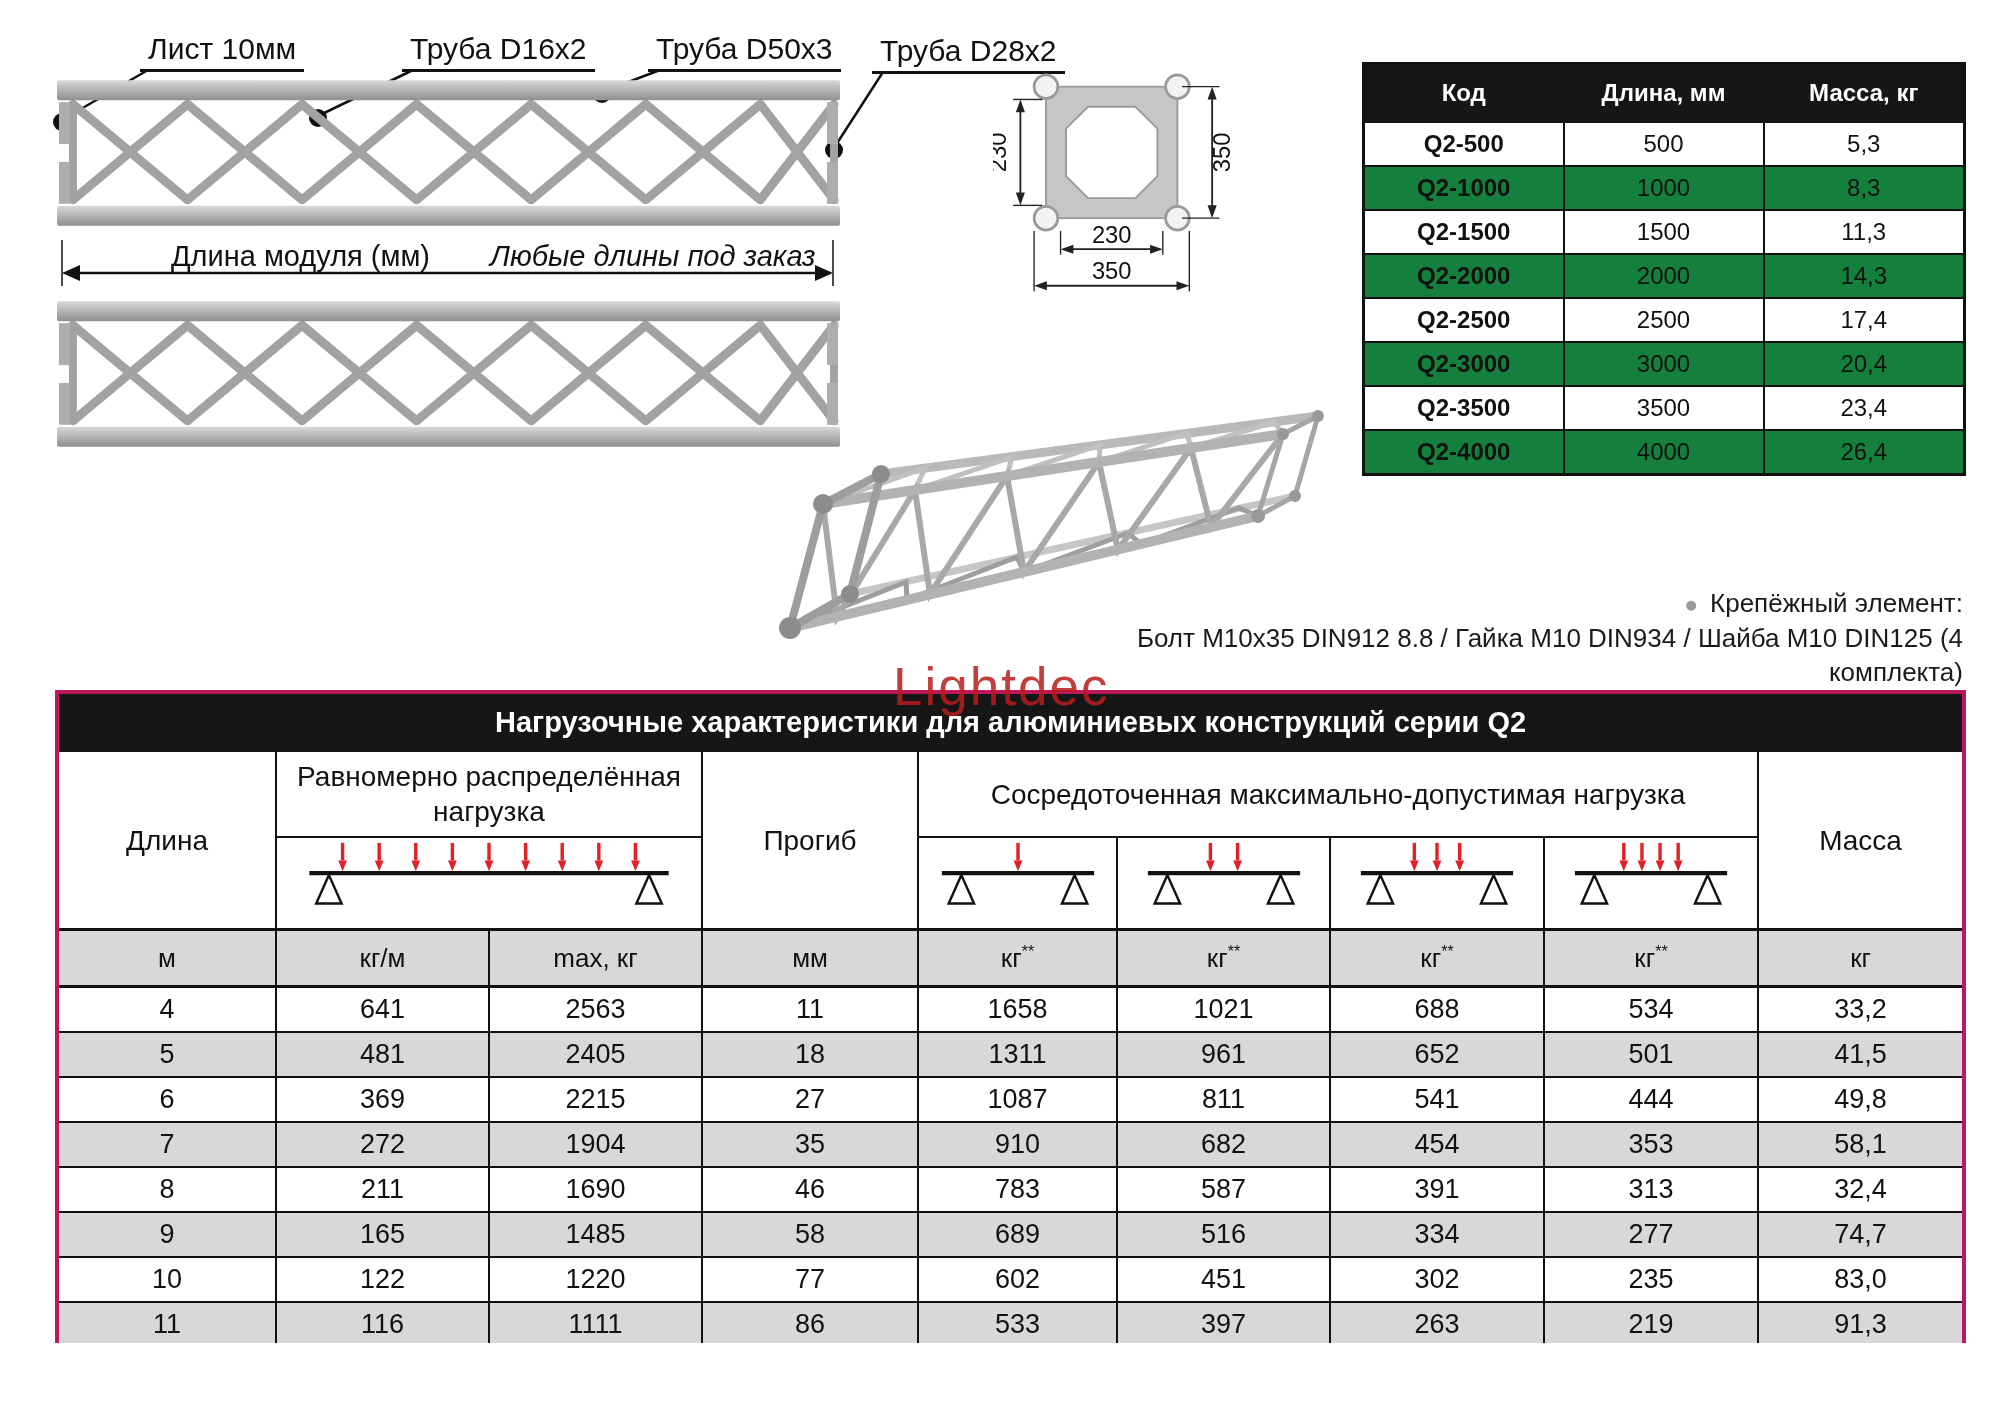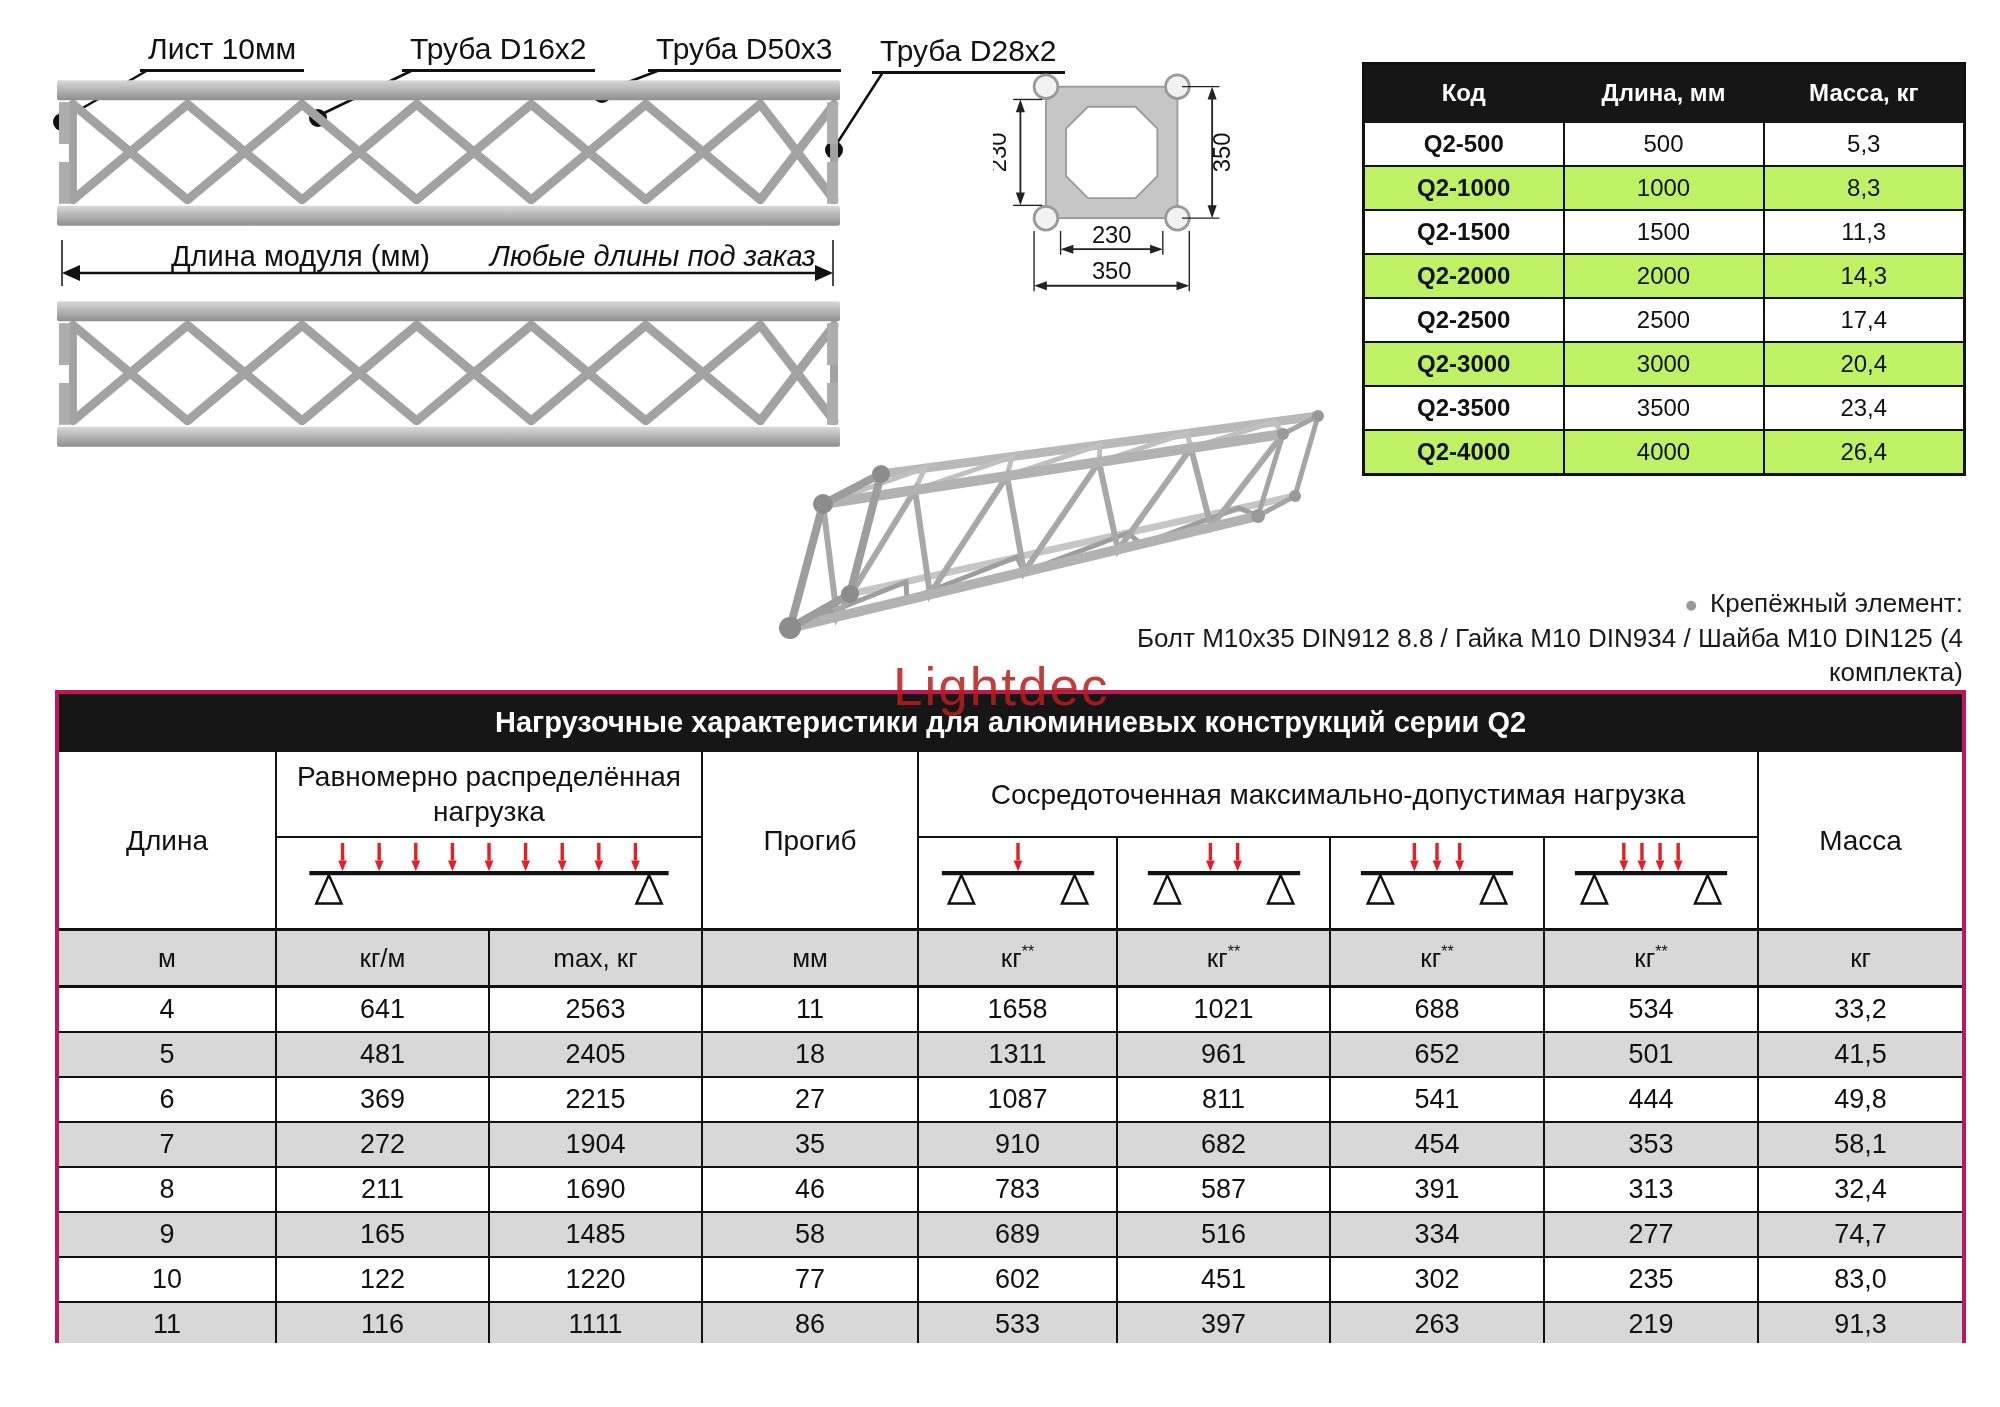--- a/index.html
+++ b/index.html
@@ -17,21 +17,21 @@
   
   .absvg{position:absolute;}
   .overlay{position:absolute;left:0;top:0;width:2000px;height:690px;pointer-events:none;}
 
   
   .spec-table{position:absolute;left:1362px;top:62px;width:601px;border-collapse:collapse;
               table-layout:fixed;border:3px solid #111;font-size:24px;}
   .spec-table th{background:#161616;color:#fff;font-weight:bold;height:54px;
                  border:2px solid #161616;text-align:center;}
   .spec-table td{border:2px solid #111;text-align:center;height:40px;background:#fff;}
-  .spec-table tr.alt td{background:#bef264;}
+  .spec-table tr.alt td{background:#15803d;}
   .spec-table td.b{font-weight:bold;}
 
   
   .fastener{position:absolute;left:1000px;top:586px;width:963px;text-align:right;
             font-size:26px;line-height:34px;color:#1a1a1a;}
   .fastener .bullet{color:#9a9a9a;font-size:23px;margin-right:12px;}
 
   
   .load-table{position:absolute;left:55px;top:690px;width:1907px;border-collapse:collapse;
               table-layout:fixed;border:4px solid #be185d;font-size:27px;}

